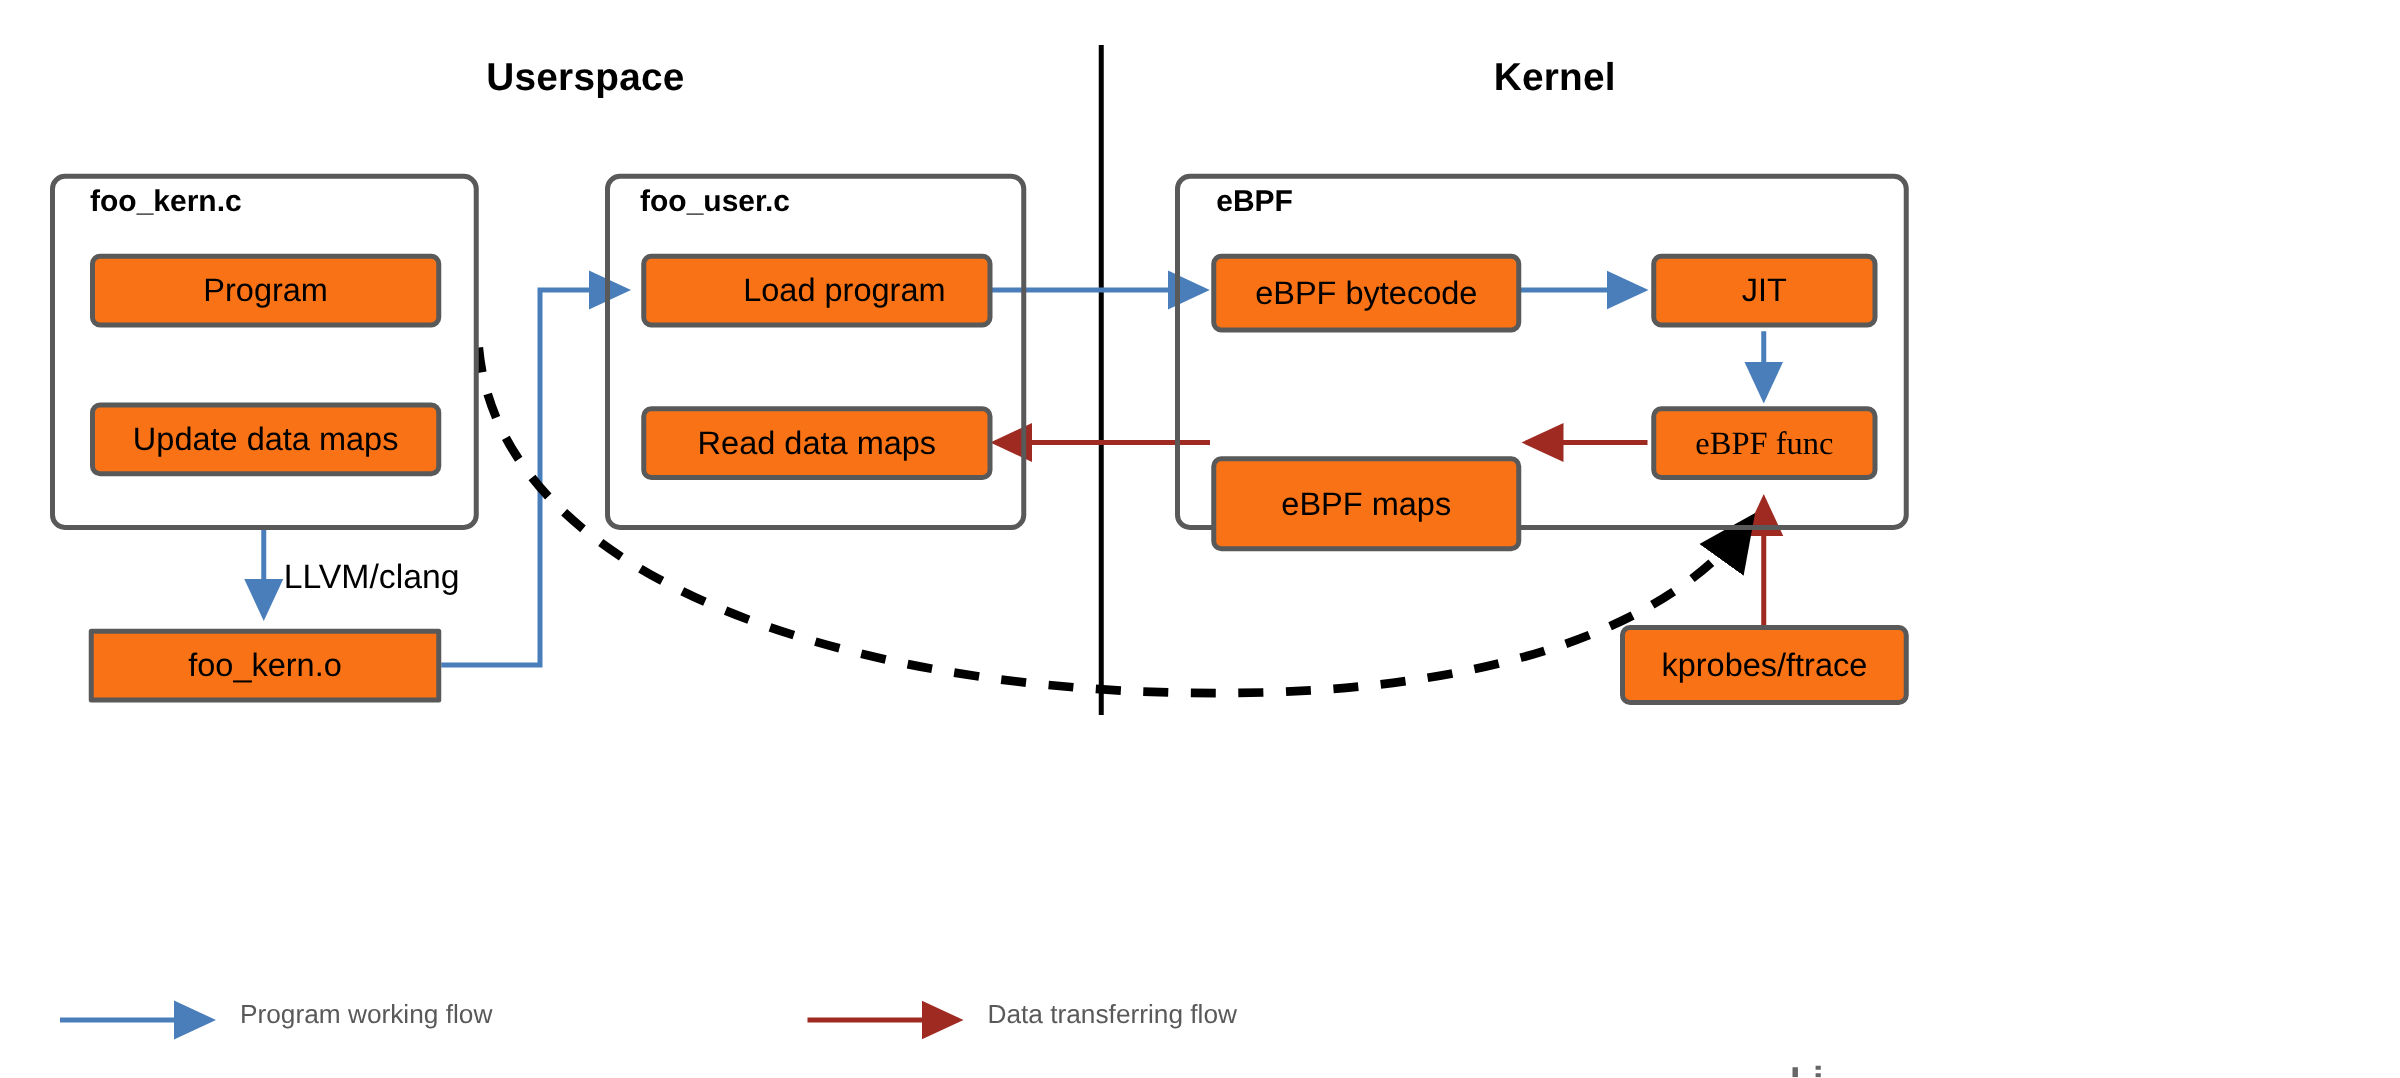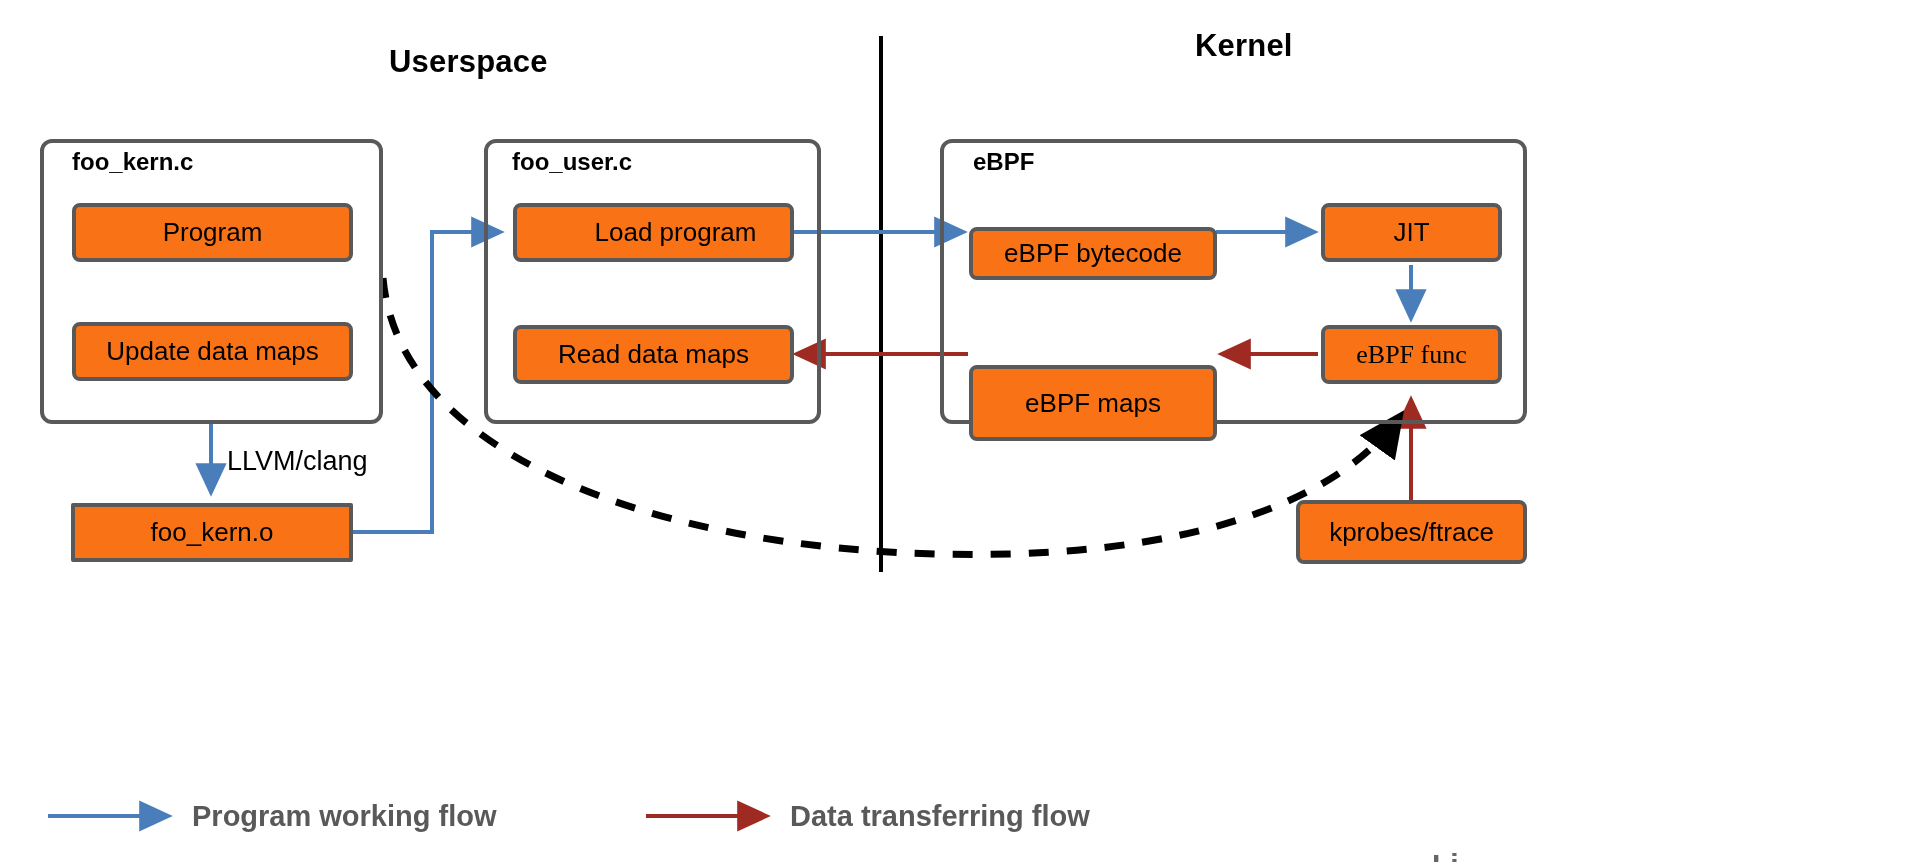--- a/index.html
+++ b/index.html
@@ -64,22 +64,22 @@
     border-radius: 2px;
   }
   .edge-label {
     position: absolute;
     font-size: 27px;
     color: #000000;
     white-space: nowrap;
   }
   .legend-label {
     position: absolute;
-    font-size: 29px;
-    font-weight: bold;
+    font-size: 21px;
+    font-weight: normal;
     color: #595959;
     white-space: nowrap;
   }
   .footer-clip {
     position: absolute;
     font-size: 30px;
     font-weight: bold;
     color: #666666;
     white-space: nowrap;
     overflow: hidden;
@@ -121,38 +121,38 @@
 
     <line x1="1411" y1="500" x2="1411" y2="400" stroke="#9E2A22" stroke-width="4" marker-end="url(#arrow-red)"></line>
 
     <path d="M383,278 C400,470 700,562 1010,554 C1200,549 1340,500 1400,416" fill="none" stroke="#000000" stroke-width="7" stroke-dasharray="20 18" stroke-linecap="butt" marker-end="url(#arrow-black)"></path>
 
     <line x1="48" y1="816" x2="168" y2="816" stroke="#4A7EBB" stroke-width="4" marker-end="url(#arrow-blue)"></line>
     <line x1="646" y1="816" x2="766" y2="816" stroke="#9E2A22" stroke-width="4" marker-end="url(#arrow-red)"></line>
   </svg>
 
   <div class="zone-title" style="left:389px; top:44px;">Userspace</div>
-  <div class="zone-title" style="left:1195px; top:28px;text-align:right;">Kernel</div>
+  <div class="zone-title" style="left:1195px; top:44px;text-align:right;">Kernel</div>
 
   <div class="group-box" style="left:40px; top:139px; width:343px; height:285px;"></div>
   <div class="group-label" style="left:72px; top:148px;">foo_kern.c</div>
   <div class="node-box" style="left:72px; top:203px; width:281px; height:59px;">Program</div>
   <div class="node-box square" style="left:71px; top:503px; width:282px; height:59px;">foo_kern.o</div>
 
   <div class="node-box" style="left:72px; top:322px; width:281px; height:59px;">Update data maps</div>
   <div class="edge-label" style="left:227px; top:446px;">LLVM/clang</div>
 
   <div class="group-box" style="left:484px; top:139px; width:337px; height:285px;"></div>
   <div class="group-label" style="left:512px; top:148px;">foo_user.c</div>
   <div class="node-box" style="left:513px; top:203px; width:281px; height:59px;padding-left:44px;">Load program</div>
   <div class="node-box" style="left:513px; top:325px; width:281px; height:59px;">Read data maps</div>
 
   <div class="group-box" style="left:940px; top:139px; width:587px; height:285px;"></div>
   <div class="group-label" style="left:973px; top:148px;">eBPF</div>
-  <div class="node-box" style="left:969px; top:203px; width:248px; height:53px;margin-top:24px;">eBPF bytecode</div>
+  <div class="node-box" style="left:969px; top:203px; width:248px; height:63px;">eBPF bytecode</div>
   <div class="node-box" style="left:1321px; top:203px; width:181px; height:59px;">JIT</div>
   <div class="node-box" style="left:969px; top:325px; width:248px; height:76px;margin-top:40px;">eBPF maps</div>
   <div class="node-box" style="left:1321px; top:325px; width:181px; height:59px;font-family:Liberation Serif, serif;">eBPF func</div>
 
   <div class="node-box" style="left:1296px; top:500px; width:231px; height:64px;">kprobes/ftrace</div>
 
   <div class="legend-label" style="left:192px; top:800px;">Program working flow</div>
   <div class="legend-label" style="left:790px; top:800px;">Data transferring flow</div>
 
   <div class="footer-clip" style="left:1432px; top:848px; width:160px; height:14px;">Li</div>

